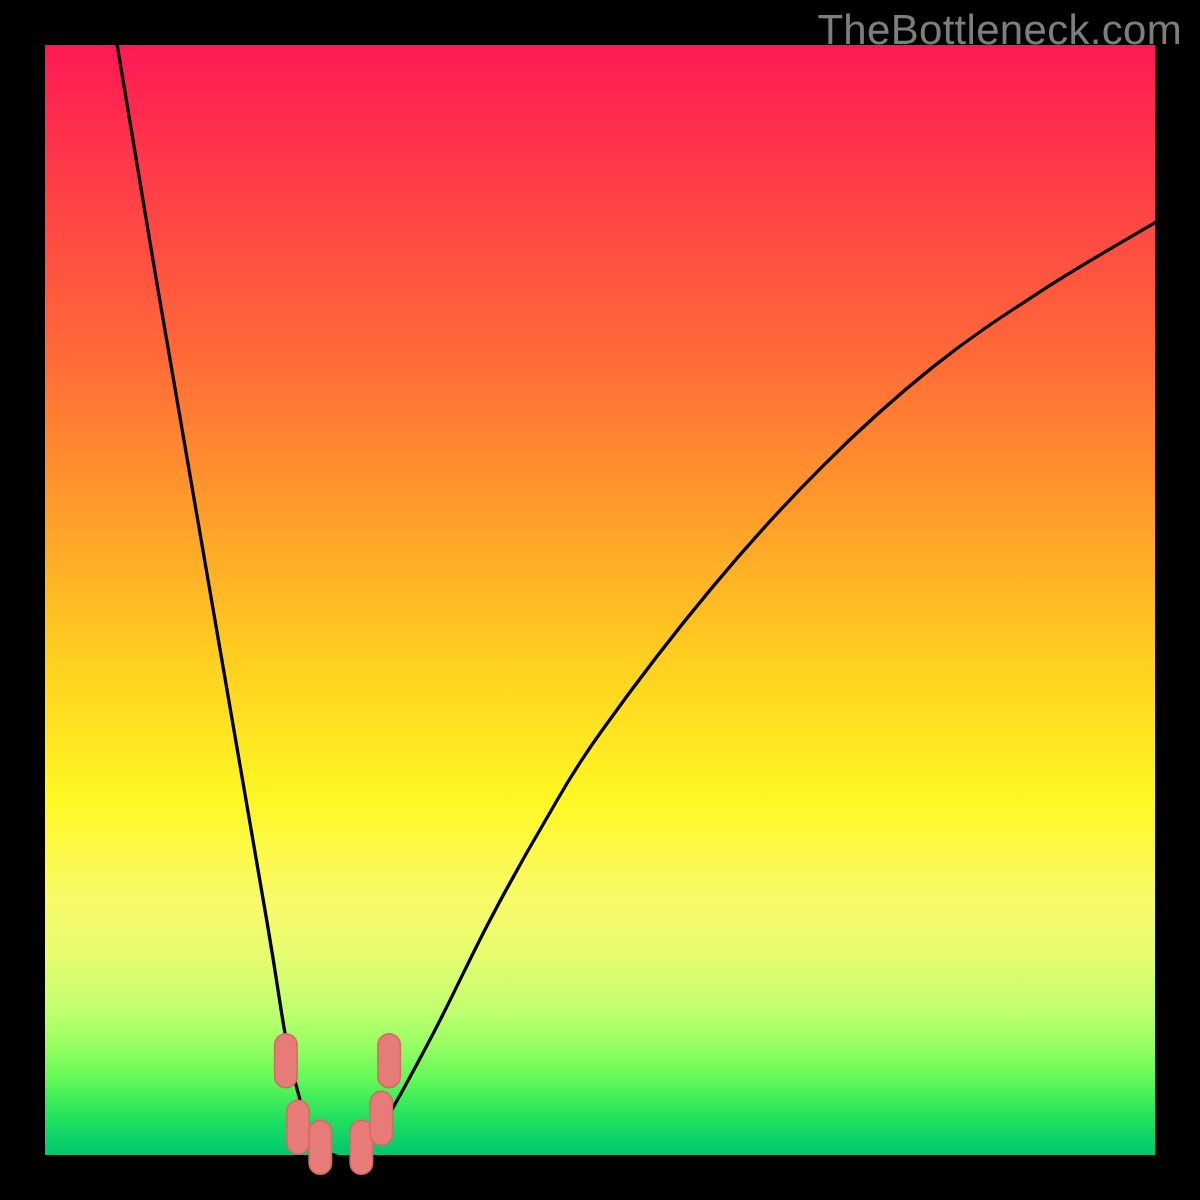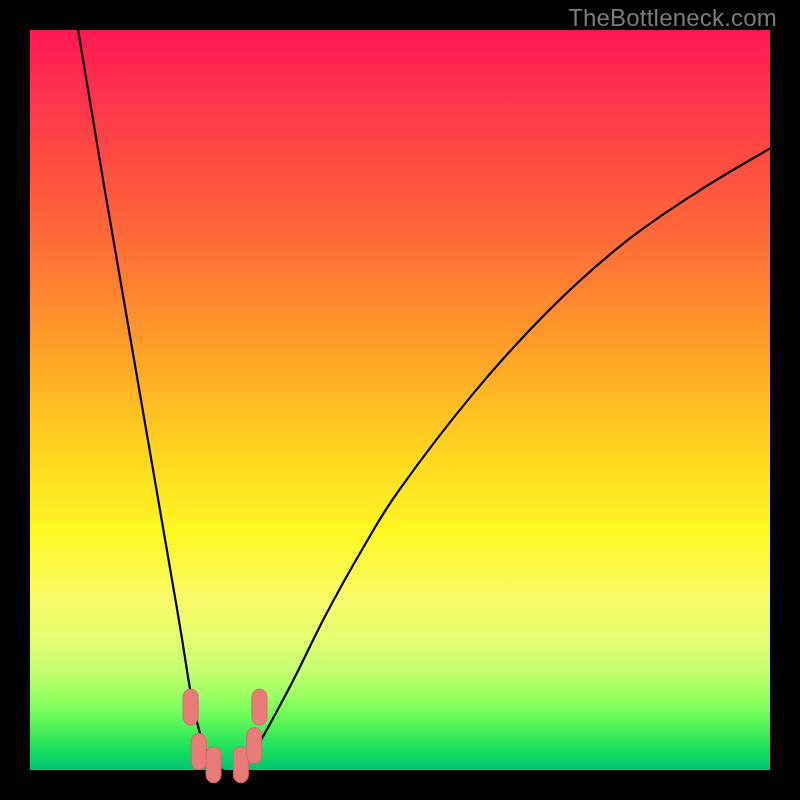--- a/index.html
+++ b/index.html
@@ -42,23 +42,23 @@
     position: absolute;
     left: 30px;
     top: 30px;
     width: 740px;
     height: 740px;
     overflow: visible;
   }
   .watermark {
     position: absolute;
     top: 4px;
-    right: 23px;
+    right: 12px;
     font-family: Arial, Helvetica, sans-serif;
-    font-size: 24px;
+    font-size: 28px;
     color: #7d7d7d;
     letter-spacing: 0.2px;
     user-select: none;
   }
 </style>
 </head>
 <body>
 
 <div class="wrap">
   <div class="plot"></div>

